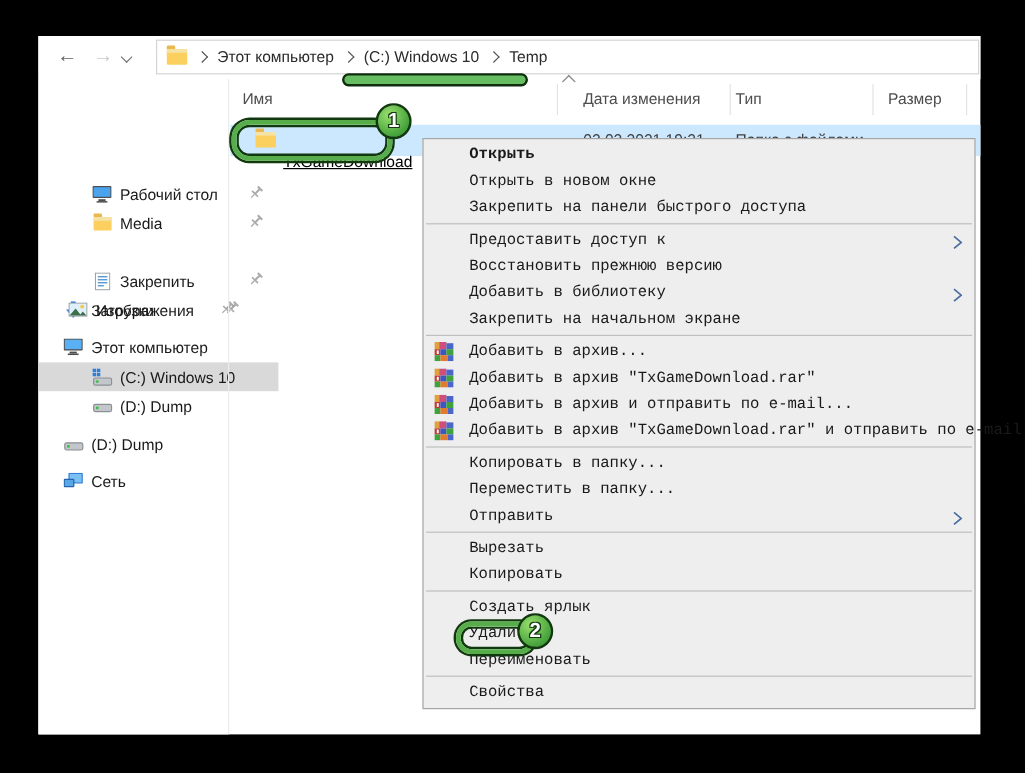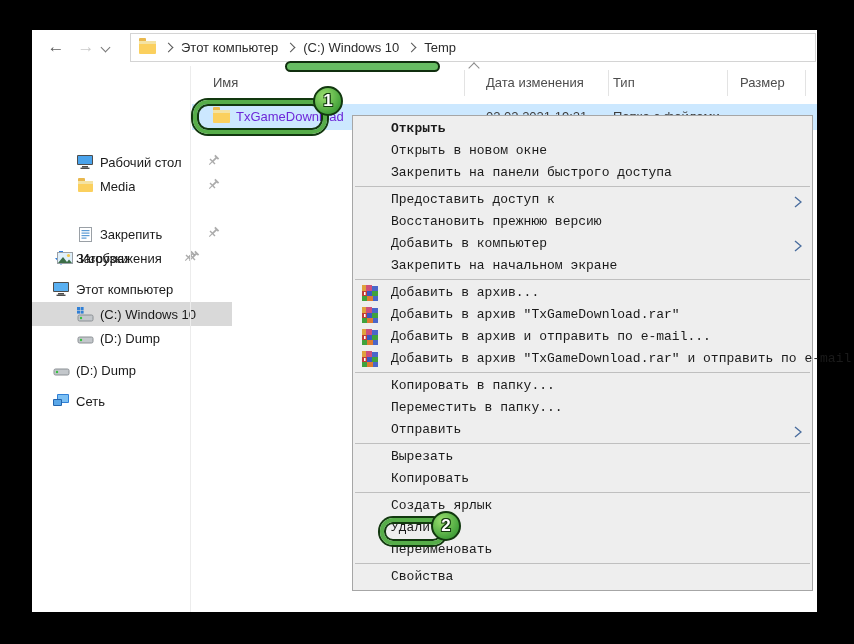--- a/index.html
+++ b/index.html
@@ -38,21 +38,21 @@
   .list-divider{position:absolute;left:158px;top:36px;bottom:0;width:1px;background:#ececec;}
 
   
   .headers{position:absolute;top:40px;left:160px;right:0;height:28px;}
   .hcell{position:absolute;top:0;height:26px;line-height:26px;color:#4c4c4c;border-right:1px solid #e3e3e3;
           box-sizing:border-box;white-space:nowrap;}
   .sort-chevron{position:absolute;left:278px;top:-6px;width:7px;height:7px;border-left:1.4px solid #8a8a8a;
           border-top:1.4px solid #8a8a8a;transform:rotate(45deg);}
   .file-row{position:absolute;top:74px;left:160px;right:0;height:26px;background:#cce8ff;}
   .file-row .folder{position:absolute;left:21px;top:6px;}
-  .fname{position:absolute;left:44px;top:0;line-height:26px;color:#6d28d9;}
+  .fname{position:absolute;left:44px;top:18px;line-height:26px;color:#000000;text-decoration:underline;}
   .fdate{position:absolute;left:294px;top:0;line-height:26px;color:#3d3d3d;}
   .ftype{position:absolute;left:421px;top:0;line-height:26px;color:#3d3d3d;}
   .fsize{position:absolute;left:548px;top:0;line-height:26px;color:#3d3d3d;}
 
   
   .cmenu{position:absolute;left:352px;top:115px;width:461px;background:#eeeeee;
          border:1px solid #a6a6a6;box-sizing:border-box;padding:2px 0;z-index:10;font-family:Liberation Mono, monospace;}
   .mi{position:relative;height:22px;line-height:22px;padding-left:38px;color:#1a1a1a;white-space:nowrap;}
   .mi.bold .mi-label{font-weight:bold;}
   .mi .winrar{position:absolute;left:9px;top:3px;}
@@ -252,21 +252,21 @@
               <rect x="1" y="6" width="7" height="5" fill="#5aa7e8"></rect>
             </svg>
         </span>
         <span class="side-label">Сеть</span>
       </div>
     </div>
     <div class="list-divider"></div>
 
     <div class="headers">
       <div class="sort-chevron"></div>
-      <div class="hcell" style="left:0;width:273px;padding-left:21px;">Имя</div>
+      <div class="hcell" style="left:0;width:273px;padding-left:10px;">Имя</div>
       <div class="hcell" style="left:273px;width:144px;padding-left:21px;">Дата изменения</div>
       <div class="hcell" style="left:417px;width:119px;padding-left:4px;">Тип</div>
       <div class="hcell" style="left:536px;width:78px;padding-left:12px;">Размер</div>
     </div>
 
     <div class="file-row">
       <span class="folder"></span>
       <span class="fname">TxGameDownload</span>
       <span class="fdate">02.02.2021 19:21</span>
       <span class="ftype">Папка с файлами</span>
@@ -277,21 +277,21 @@
   <div class="cmenu">
     <div class="mi bold"><span class="mi-label">Открыть</span></div>
     <div class="mi"><span class="mi-label">Открыть в новом окне</span></div>
     <div class="mi"><span class="mi-label">Закрепить на панели быстрого доступа</span></div>
     <div class="msep"></div>
     <div class="mi"><span class="mi-label">Предоставить доступ к</span>
       <span class="sub-arrow"><svg width="8" height="12" viewBox="0 0 8 12">
             <path d="M1 1l6 5-6 5" fill="none" stroke="#4a6d9e" stroke-width="1.4"></path>
           </svg></span></div>
     <div class="mi"><span class="mi-label">Восстановить прежнюю версию</span></div>
-    <div class="mi"><span class="mi-label">Добавить в компьютер</span>
+    <div class="mi"><span class="mi-label">Добавить в библиотеку</span>
       <span class="sub-arrow"><svg width="8" height="12" viewBox="0 0 8 12">
             <path d="M1 1l6 5-6 5" fill="none" stroke="#4a6d9e" stroke-width="1.4"></path>
           </svg></span></div>
     <div class="mi"><span class="mi-label">Закрепить на начальном экране</span></div>
     <div class="msep"></div>
     <div class="mi">
       <span class="winrar"><svg width="16" height="16" viewBox="0 0 16 16">
             <rect x="0" y="0" width="4" height="6" fill="#e0a23e"></rect>
             <rect x="4" y="0" width="6" height="6" fill="#cf4f7a"></rect>
             <rect x="10" y="1" width="6" height="5" fill="#4a66c9"></rect>

